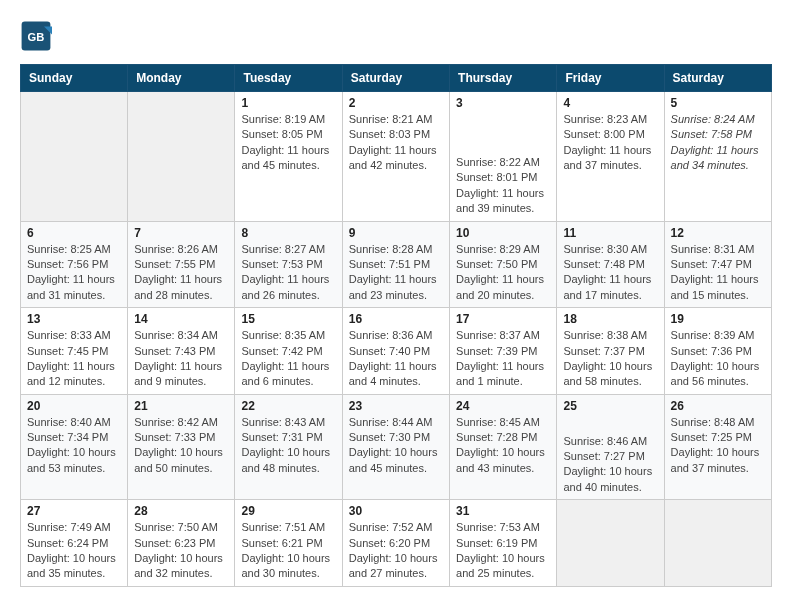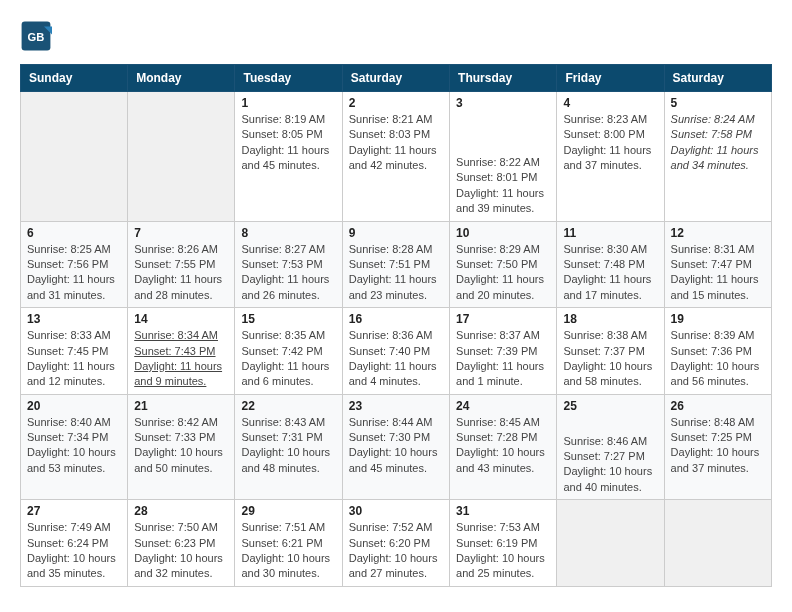--- a/index.html
+++ b/index.html
@@ -195,21 +195,21 @@
       </tr>
       <tr>
         <td>
           <div class="day-number">13</div>
           <div class="day-detail" style="white-space: pre-line;">Sunrise: 8:33 AM
 Sunset: 7:45 PM
 Daylight: 11 hours and 12 minutes.</div>
         </td>
         <td>
           <div class="day-number">14</div>
-          <div class="day-detail" style="white-space: pre-line; text-decoration: underline;">Sunrise: 8:34 AM
+          <div class="day-detail" style="white-space: pre-line;">Sunrise: 8:34 AM
 Sunset: 7:43 PM
 Daylight: 11 hours and 9 minutes.</div>
         </td>
         <td>
           <div class="day-number">15</div>
           <div class="day-detail" style="white-space: pre-line;">Sunrise: 8:35 AM
 Sunset: 7:42 PM
 Daylight: 11 hours and 6 minutes.</div>
         </td>
         <td>

